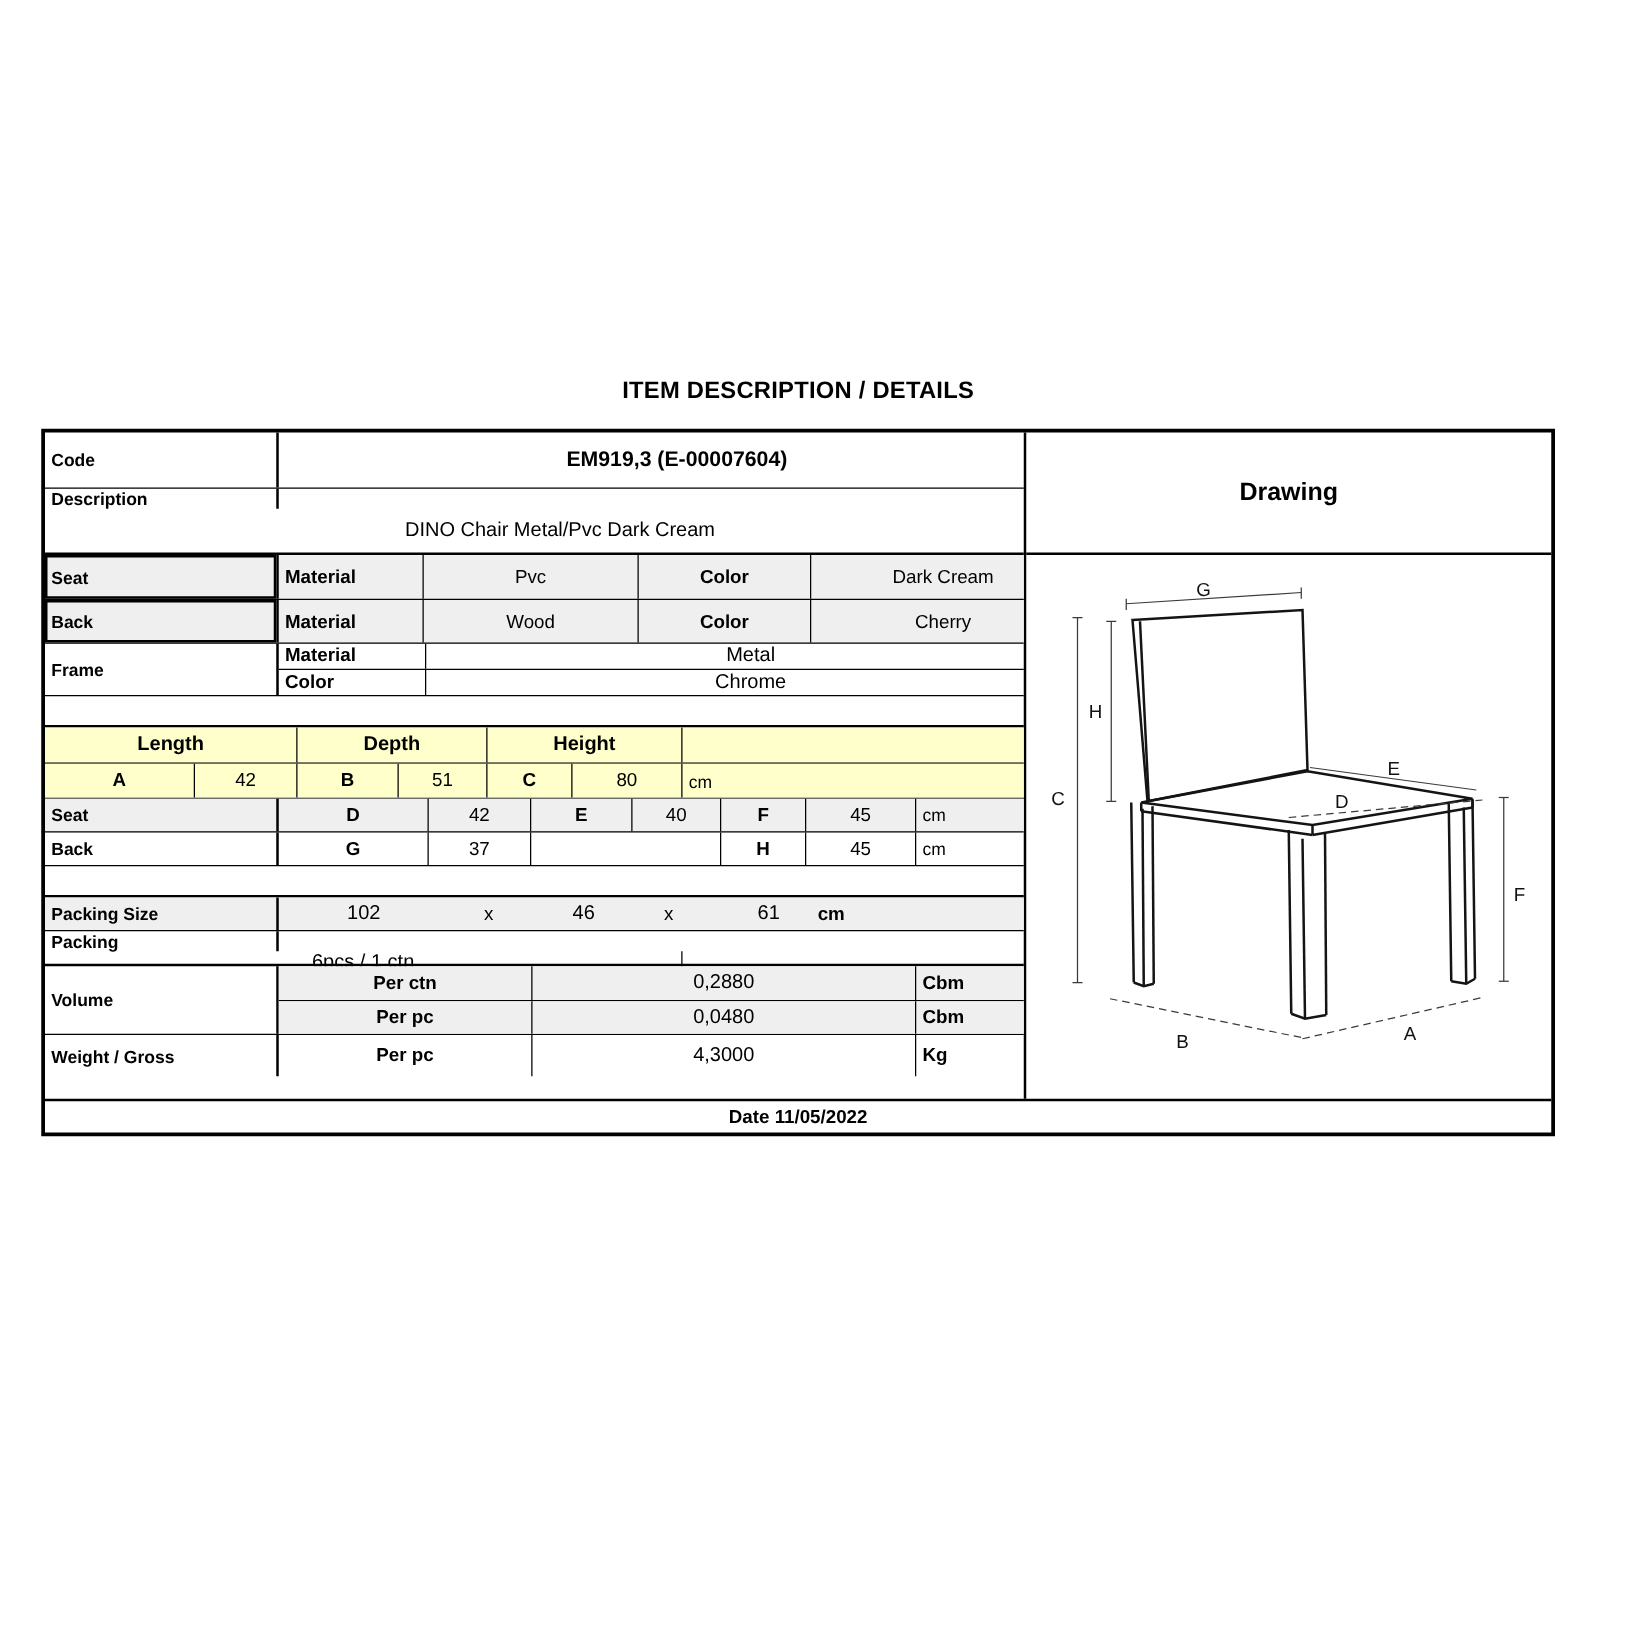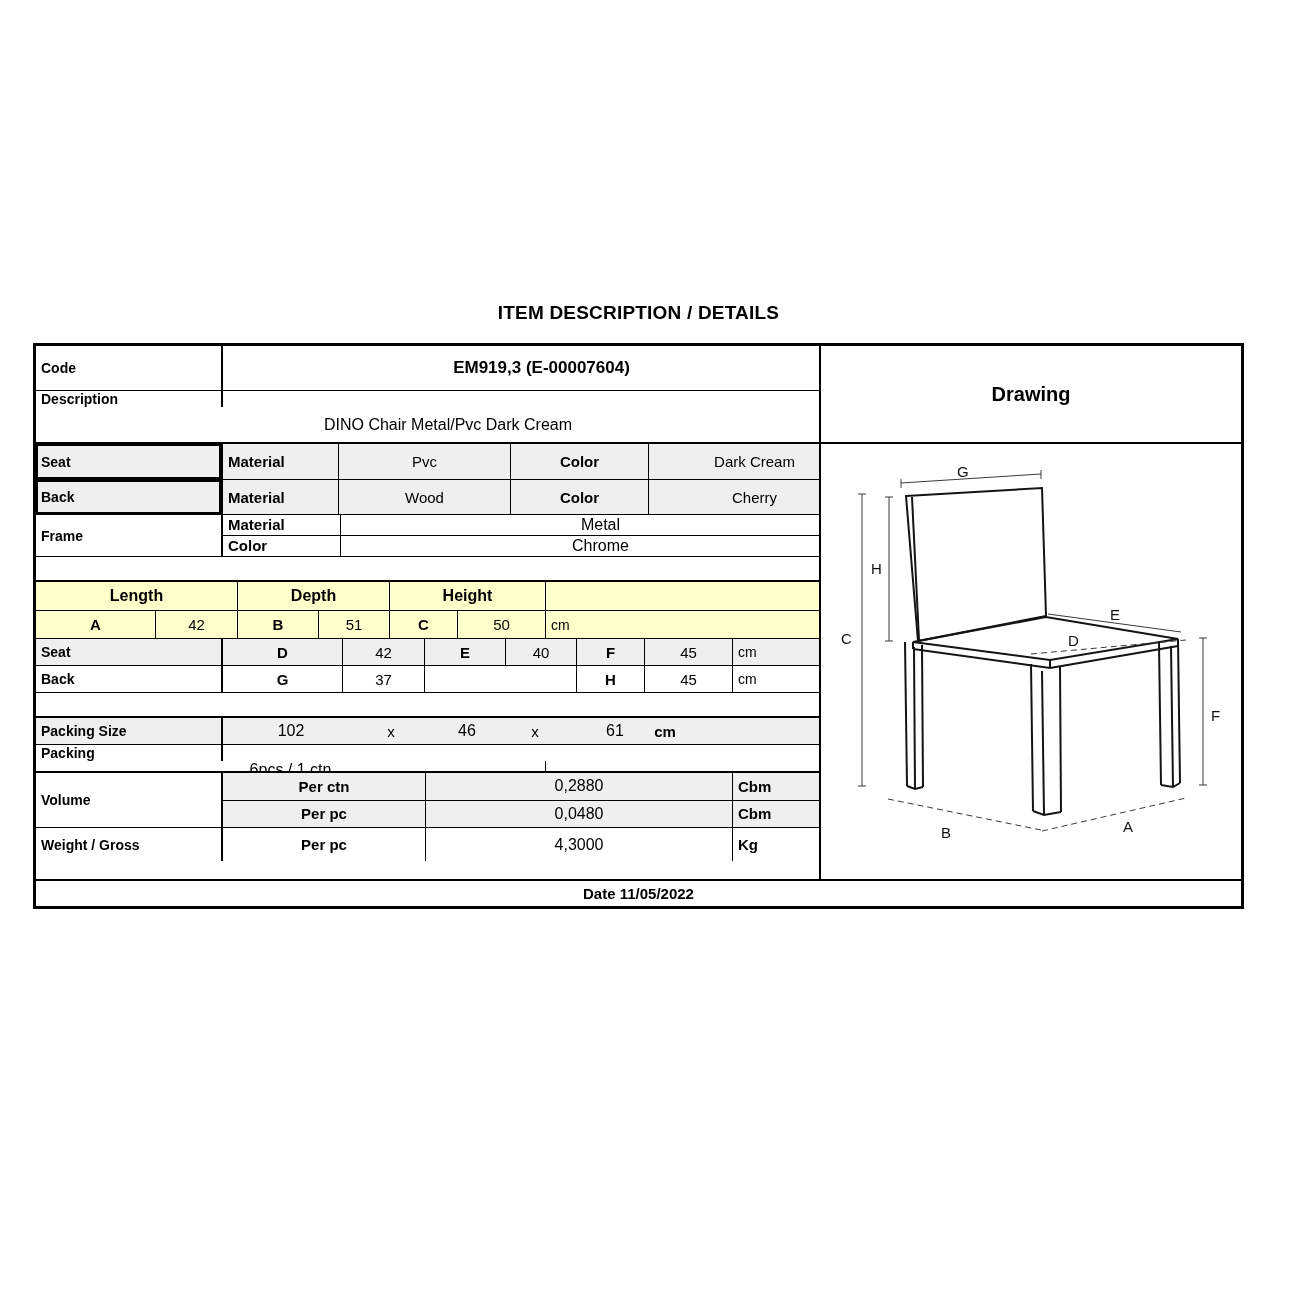--- a/index.html
+++ b/index.html
@@ -113,21 +113,21 @@
             <div class="c w152 b fs16">Depth</div>
             <div class="c w156 b fs16">Height</div>
             <div class="c last w86"></div>
           </div>
           <div class="subrow h27 last yellow">
             <div class="c w120 b fs15">A</div>
             <div class="c w82 fs15">42</div>
             <div class="c w81 b fs15">B</div>
             <div class="c w71 fs15">51</div>
             <div class="c w68 b fs15">C</div>
-            <div class="c w88 fs15">50</div>
+            <div class="c w88 fs15">80</div>
             <div class="c last left w86 fs14">cm</div>
           </div>
         </div>
       </div>
 
       <div class="row h27 gray">
         <div class="lblcol">Seat</div>
         <div class="c w120 b fs15">D</div>
         <div class="c w82 fs15">42</div>
         <div class="c w81 b fs15">E</div>

